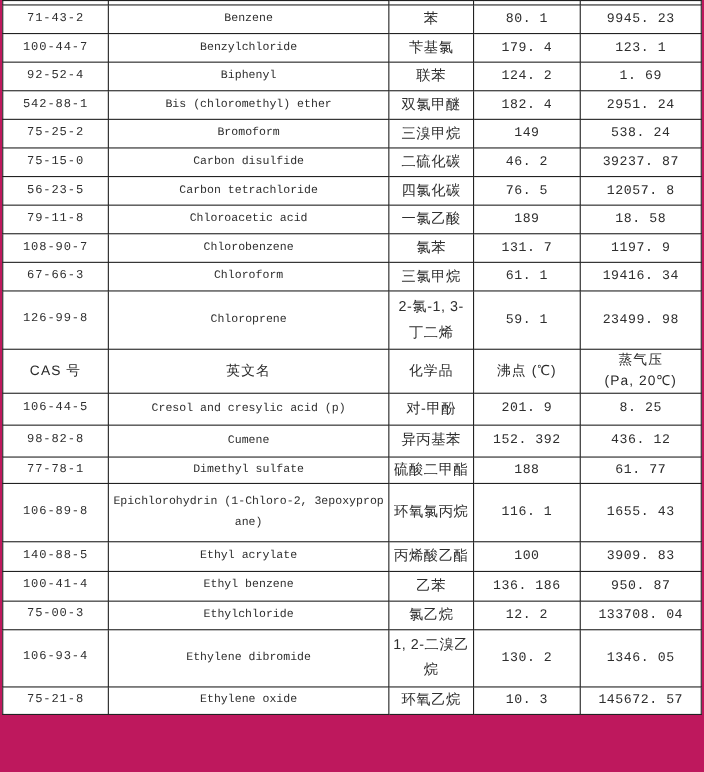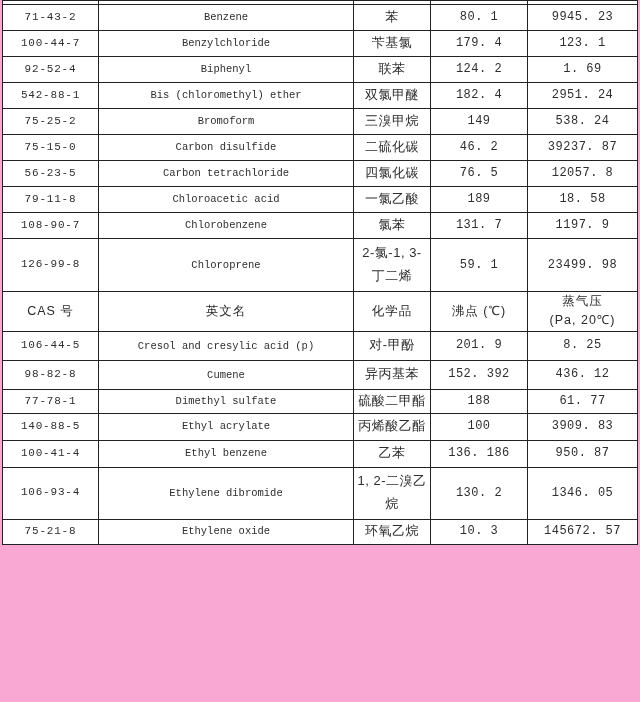--- a/index.html
+++ b/index.html
@@ -1,20 +1,20 @@
 <!DOCTYPE html>
 <html><head>
 <meta charset="utf-8">
 <style>
   html,body{margin:0;padding:0;background:#fff;}
   .page{
     position:relative;
     width:640px;height:702px;
     overflow:hidden;
-    background:#f9a8d4;
+    background:#be185d;
     font-family:"Liberation Sans", sans-serif;
   }
   table.chem{
     position:absolute;
     left:2px;top:0;
     width:635px;
     border-collapse:collapse;
     table-layout:fixed;
     background:#fff;
   }
@@ -157,20 +157,27 @@
       </tr>
 
       <tr class="r">
         <td class="cas">108-90-7</td>
         <td class="en">Chlorobenzene</td>
         <td class="cn">氯苯</td>
         <td class="num">131. 7</td>
         <td class="num">1197. 9</td>
       </tr>
 
+      <tr class="r">
+        <td class="cas">67-66-3</td>
+        <td class="en">Chloroform</td>
+        <td class="cn">三氯甲烷</td>
+        <td class="num">61. 1</td>
+        <td class="num">19416. 34</td>
+      </tr>
 
       <tr class="t53">
         <td class="cas">126-99-8</td>
         <td class="en">Chloroprene</td>
         <td class="cn">2-氯-1, 3-
 丁二烯</td>
         <td class="num">59. 1</td>
         <td class="num">23499. 98</td>
       </tr>
 
@@ -200,37 +207,52 @@
       </tr>
 
       <tr class="r22">
         <td class="cas">77-78-1</td>
         <td class="en">Dimethyl sulfate</td>
         <td class="cn">硫酸二甲酯</td>
         <td class="num">188</td>
         <td class="num">61. 77</td>
       </tr>
 
+      <tr class="t53">
+        <td class="cas">106-89-8</td>
+        <td class="en">Epichlorohydrin (1-Chloro-2, 3epoxyprop
+ane)</td>
+        <td class="cn">环氧氯丙烷</td>
+        <td class="num">116. 1</td>
+        <td class="num">1655. 43</td>
+      </tr>
 
       <tr class="r27">
         <td class="cas">140-88-5</td>
         <td class="en">Ethyl acrylate</td>
         <td class="cn">丙烯酸乙酯</td>
         <td class="num">100</td>
         <td class="num">3909. 83</td>
       </tr>
 
       <tr class="r27">
         <td class="cas">100-41-4</td>
         <td class="en">Ethyl benzene</td>
         <td class="cn">乙苯</td>
         <td class="num">136. 186</td>
         <td class="num">950. 87</td>
       </tr>
 
+      <tr class="r">
+        <td class="cas">75-00-3</td>
+        <td class="en">Ethylchloride</td>
+        <td class="cn">氯乙烷</td>
+        <td class="num">12. 2</td>
+        <td class="num">133708. 04</td>
+      </tr>
 
       <tr class="t52">
         <td class="cas">106-93-4</td>
         <td class="en">Ethylene dibromide</td>
         <td class="cn">1, 2-二溴乙
 烷</td>
         <td class="num">130. 2</td>
         <td class="num">1346. 05</td>
       </tr>
 

